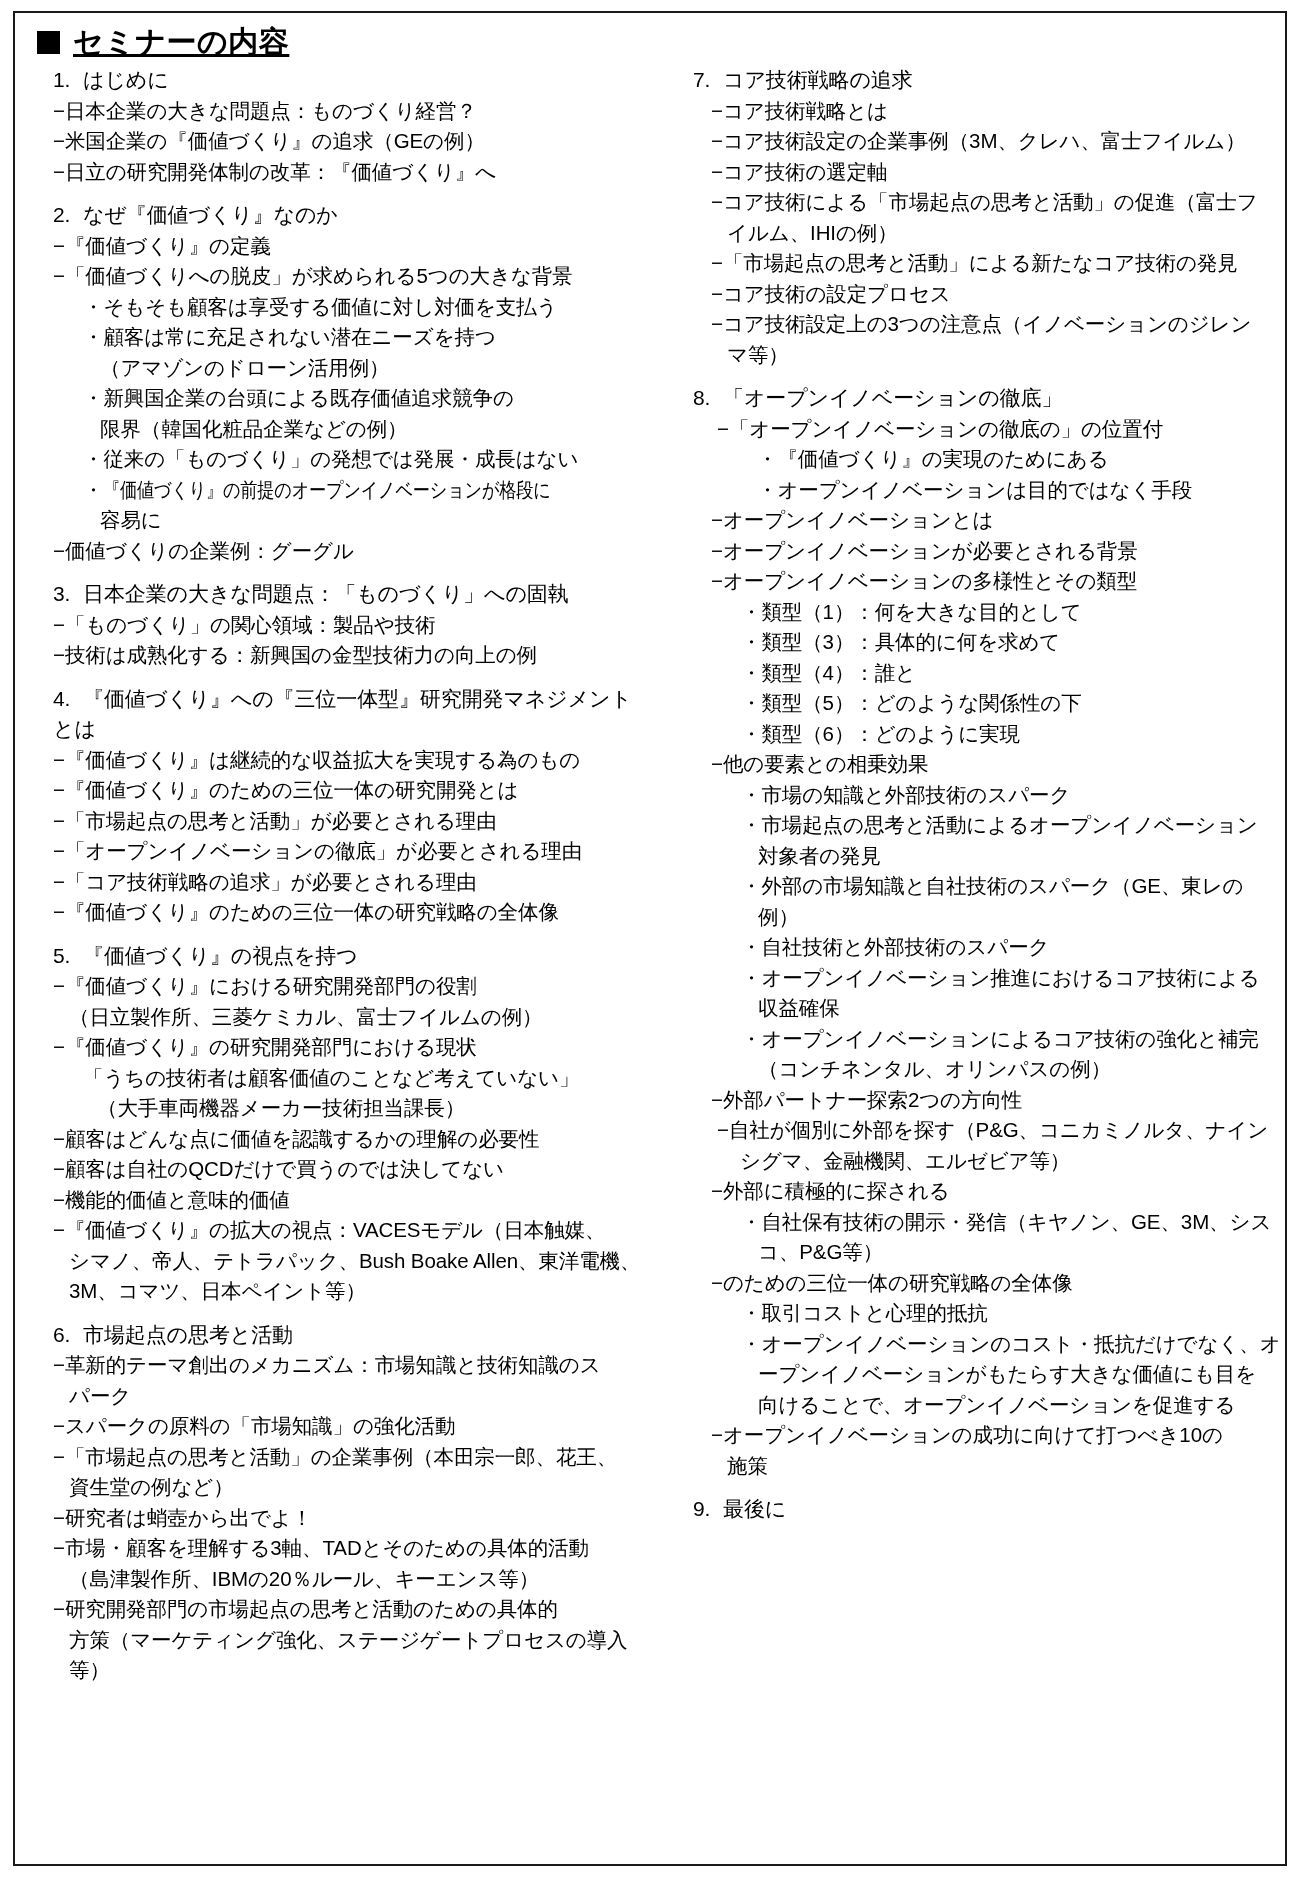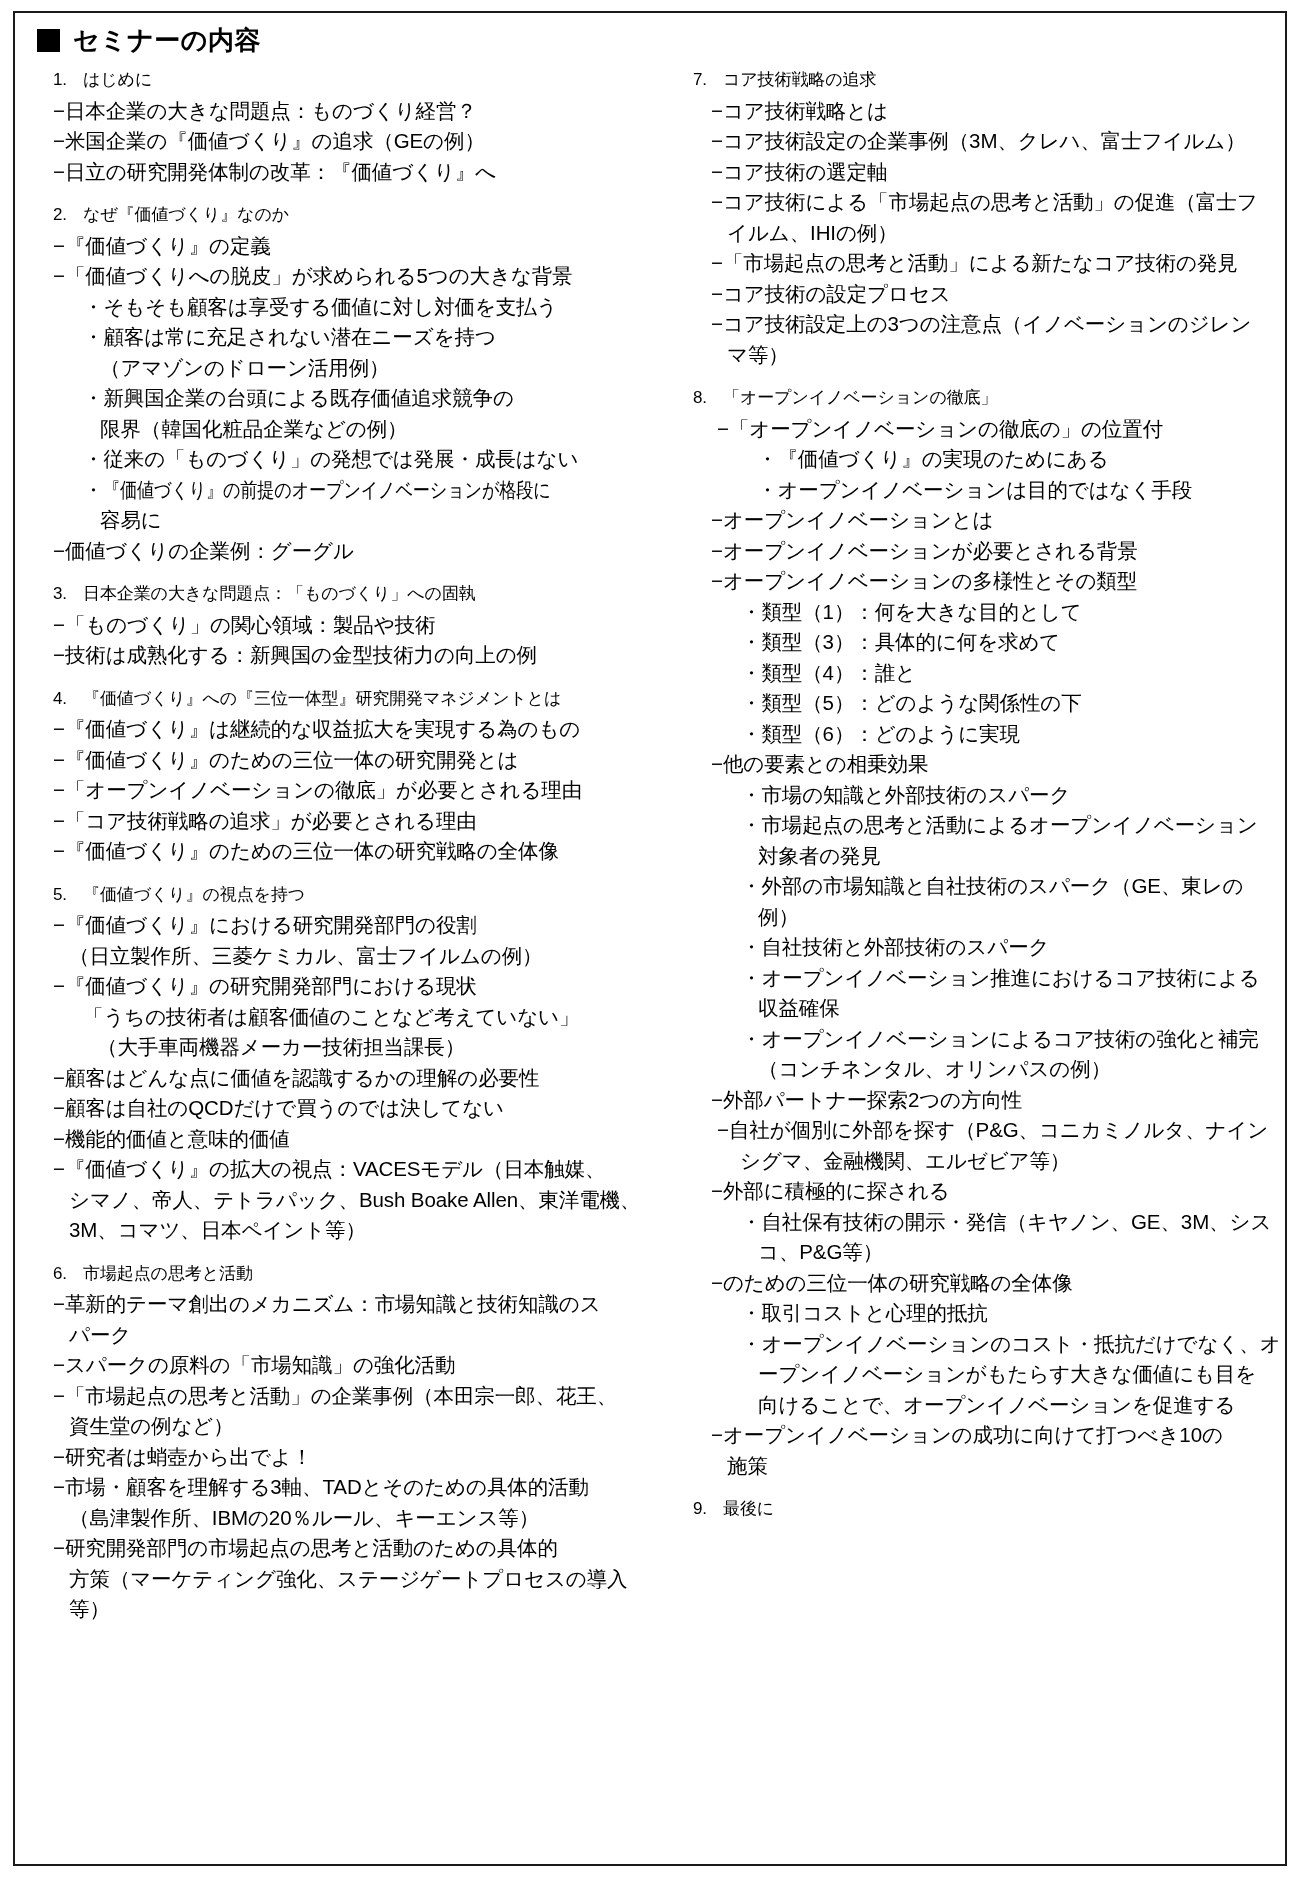--- a/index.html
+++ b/index.html
@@ -39,24 +39,25 @@
     white-space: nowrap;
   }
   .header-square {
     width: 23px;
     height: 23px;
     background: #000000;
     display: inline-block;
     flex: none;
   }
   .header-title {
-    font-size: 26px;
+    font-size: 30px;
     font-weight: bold;
     letter-spacing: 0.5px;
     line-height: 1;
+    text-decoration: underline;
   }
   .columns {
     position: absolute;
     left: 0;
     top: 52px;
     width: 100%;
     height: 1790px;
     display: flex;
     align-items: flex-start;
   }
@@ -80,21 +81,21 @@
     position: relative;
     font-size: 20.5px;
     line-height: 30.5px;
     white-space: pre-wrap;
     letter-spacing: -0.1px;
   }
   .l-num {
     margin-top: 13px;
     padding-left: 14px;
     text-indent: 0;
-    font-size: 17px;
+    font-size: 21px;
   }
   .l-num.first { margin-top: 0; }
   .l-dash {
     padding-left: 14px;
     text-indent: 0;
   }
   .l-dash .wrap { display: block; padding-left: 16px; }
   .l-dot {
     padding-left: 44px;
   }
@@ -150,20 +151,21 @@
           <div class="line l-dot"><span class="marker">・</span><span>新興国企業の台頭による既存価値追求競争の</span><span class="wrap">限界（韓国化粧品企業などの例）</span></div>
           <div class="line l-dot"><span class="marker">・</span><span>従来の「ものづくり」の発想では発展・成長はない</span></div>
           <div class="line l-dot"><span class="marker">・</span><span class="cond">『価値づくり』の前提のオープンイノベーションが格段に</span><span class="wrap">容易に</span></div>
           <div class="line l-dash"><span class="marker">−</span><span>価値づくりの企業例：グーグル</span></div>
           <div class="line l-num"><span class="marker num-marker">3.</span><span>日本企業の大きな問題点：「ものづくり」への固執</span></div>
           <div class="line l-dash"><span class="marker">−</span><span>「ものづくり」の関心領域：製品や技術</span></div>
           <div class="line l-dash"><span class="marker">−</span><span>技術は成熟化する：新興国の金型技術力の向上の例</span></div>
           <div class="line l-num"><span class="marker num-marker">4.</span><span>『価値づくり』への『三位一体型』研究開発マネジメントとは</span></div>
           <div class="line l-dash"><span class="marker">−</span><span>『価値づくり』は継続的な収益拡大を実現する為のもの</span></div>
           <div class="line l-dash"><span class="marker">−</span><span>『価値づくり』のための三位一体の研究開発とは</span></div>
+          <div class="line l-dash"><span class="marker">−</span><span>「市場起点の思考と活動」が必要とされる理由</span></div>
           <div class="line l-dash"><span class="marker">−</span><span>「オープンイノベーションの徹底」が必要とされる理由</span></div>
           <div class="line l-dash"><span class="marker">−</span><span>「コア技術戦略の追求」が必要とされる理由</span></div>
           <div class="line l-dash"><span class="marker">−</span><span>『価値づくり』のための三位一体の研究戦略の全体像</span></div>
           <div class="line l-num"><span class="marker num-marker">5.</span><span>『価値づくり』の視点を持つ</span></div>
           <div class="line l-dash"><span class="marker">−</span><span>『価値づくり』における研究開発部門の役割</span><span class="wrap">（日立製作所、三菱ケミカル、富士フイルムの例）</span></div>
           <div class="line l-dash"><span class="marker">−</span><span>『価値づくり』の研究開発部門における現状</span></div>
           <div class="line l-plain"><span>「うちの技術者は顧客価値のことなど考えていない」</span><span class="wrap">（大手車両機器メーカー技術担当課長）</span></div>
           <div class="line l-dash"><span class="marker">−</span><span>顧客はどんな点に価値を認識するかの理解の必要性</span></div>
           <div class="line l-dash"><span class="marker">−</span><span>顧客は自社のQCDだけで買うのでは決してない</span></div>
           <div class="line l-dash"><span class="marker">−</span><span>機能的価値と意味的価値</span></div>

